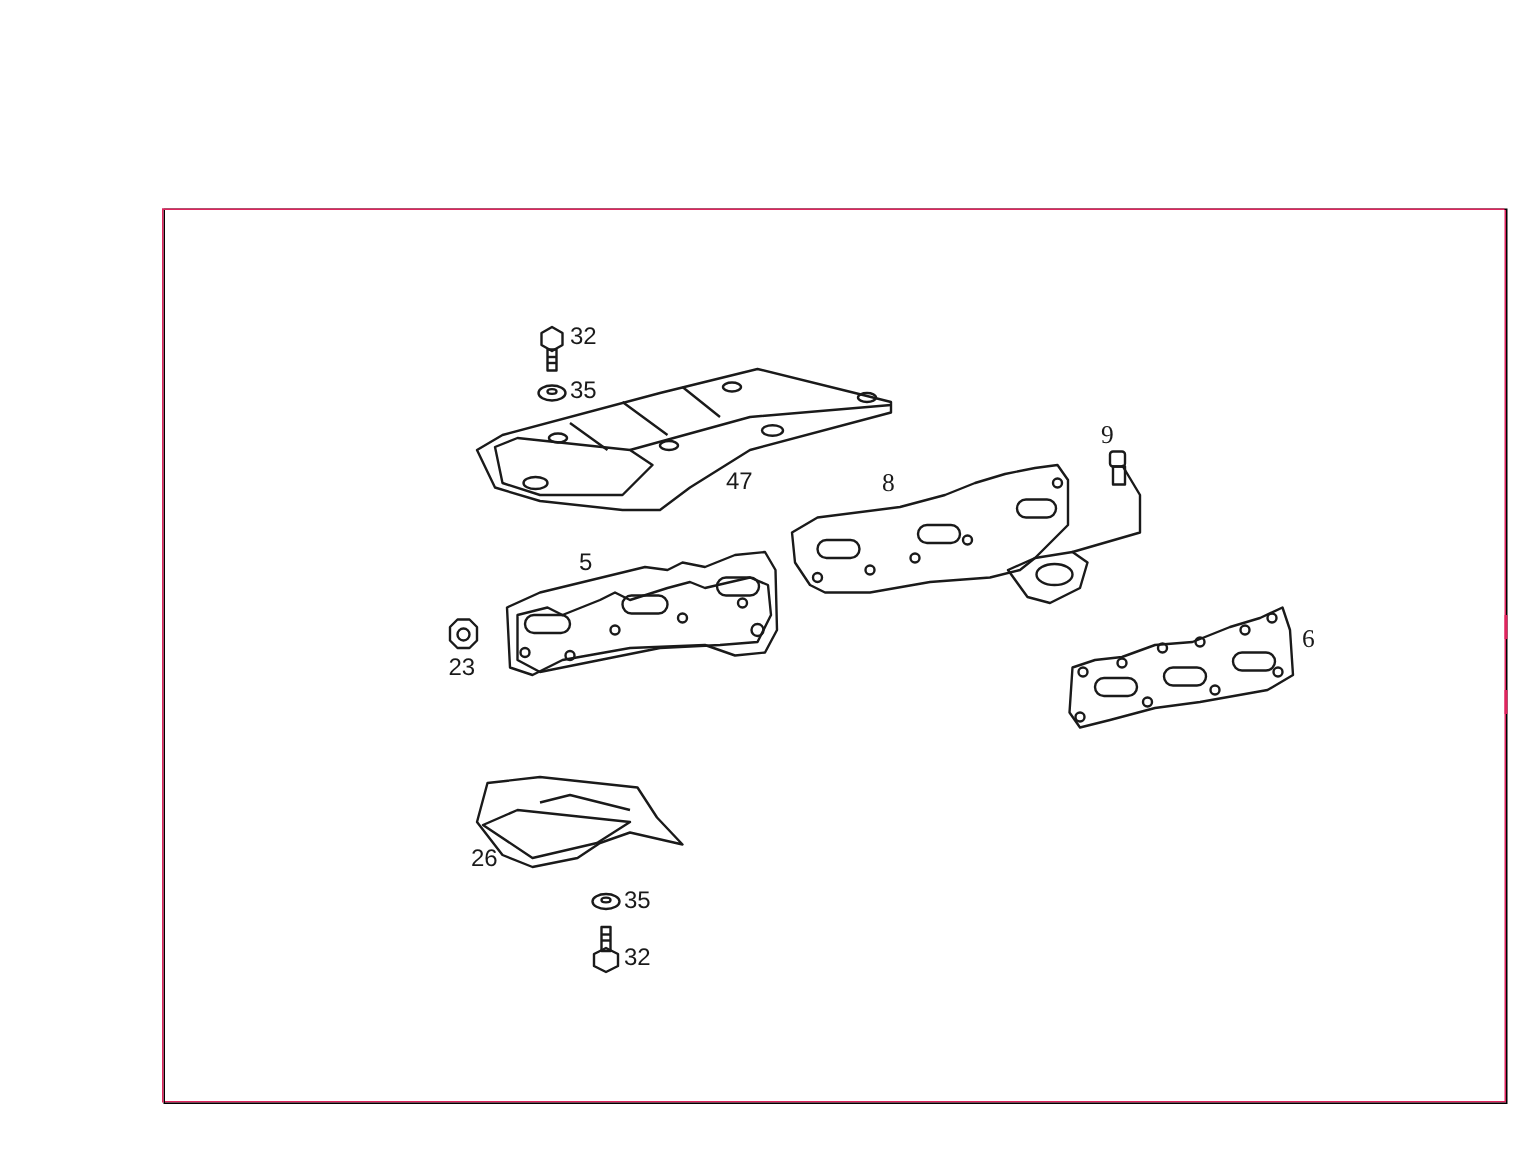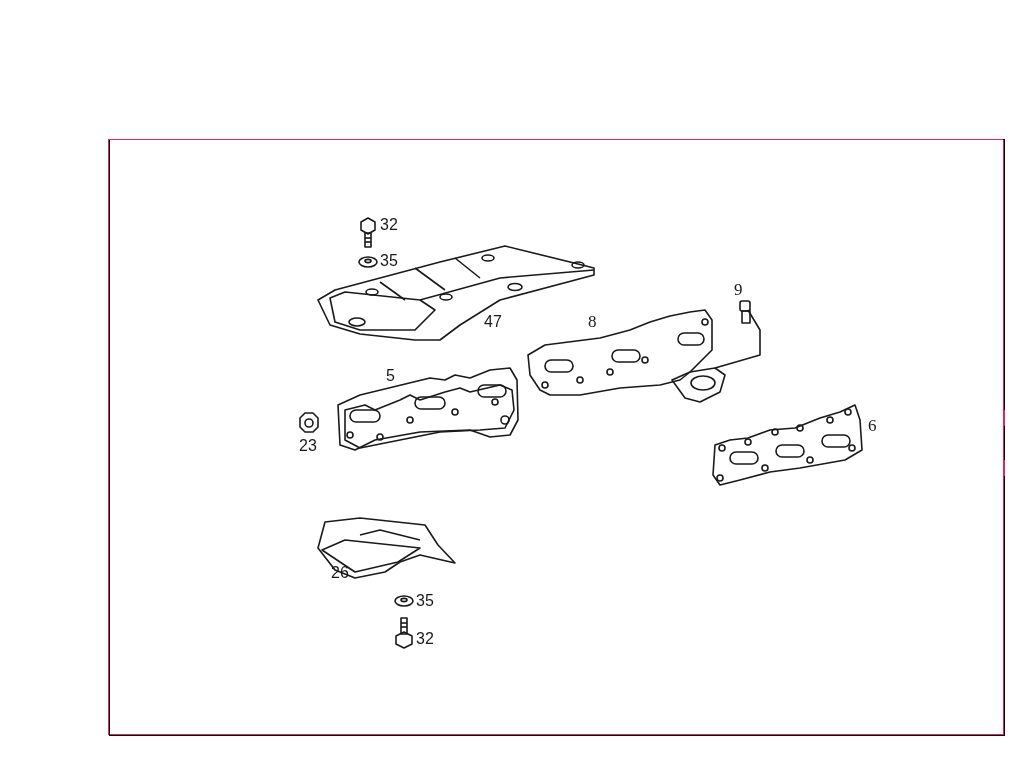--- a/index.html
+++ b/index.html
@@ -124,15 +124,15 @@
 </svg>
 
 <span class="lbl" style="left:380px;top:217px;">32</span>
 <span class="lbl" style="left:380px;top:253px;">35</span>
 <span class="lbl" style="left:484px;top:314px;">47</span>
 <span class="lbl" style="left:386px;top:368px;">5</span>
 <span class="lbl" style="left:299px;top:438px;">23</span>
 <span class="lbl serif" style="left:588px;top:313px;">8</span>
 <span class="lbl serif" style="left:734px;top:281px;">9</span>
 <span class="lbl serif" style="left:868px;top:417px;">6</span>
-<span class="lbl" style="left:331px;top:565px;">26</span>
+<span class="lbl" style="left:314px;top:565px;">26</span>
 <span class="lbl" style="left:416px;top:593px;">35</span>
 <span class="lbl" style="left:416px;top:631px;">32</span>
 
 </body></html>

